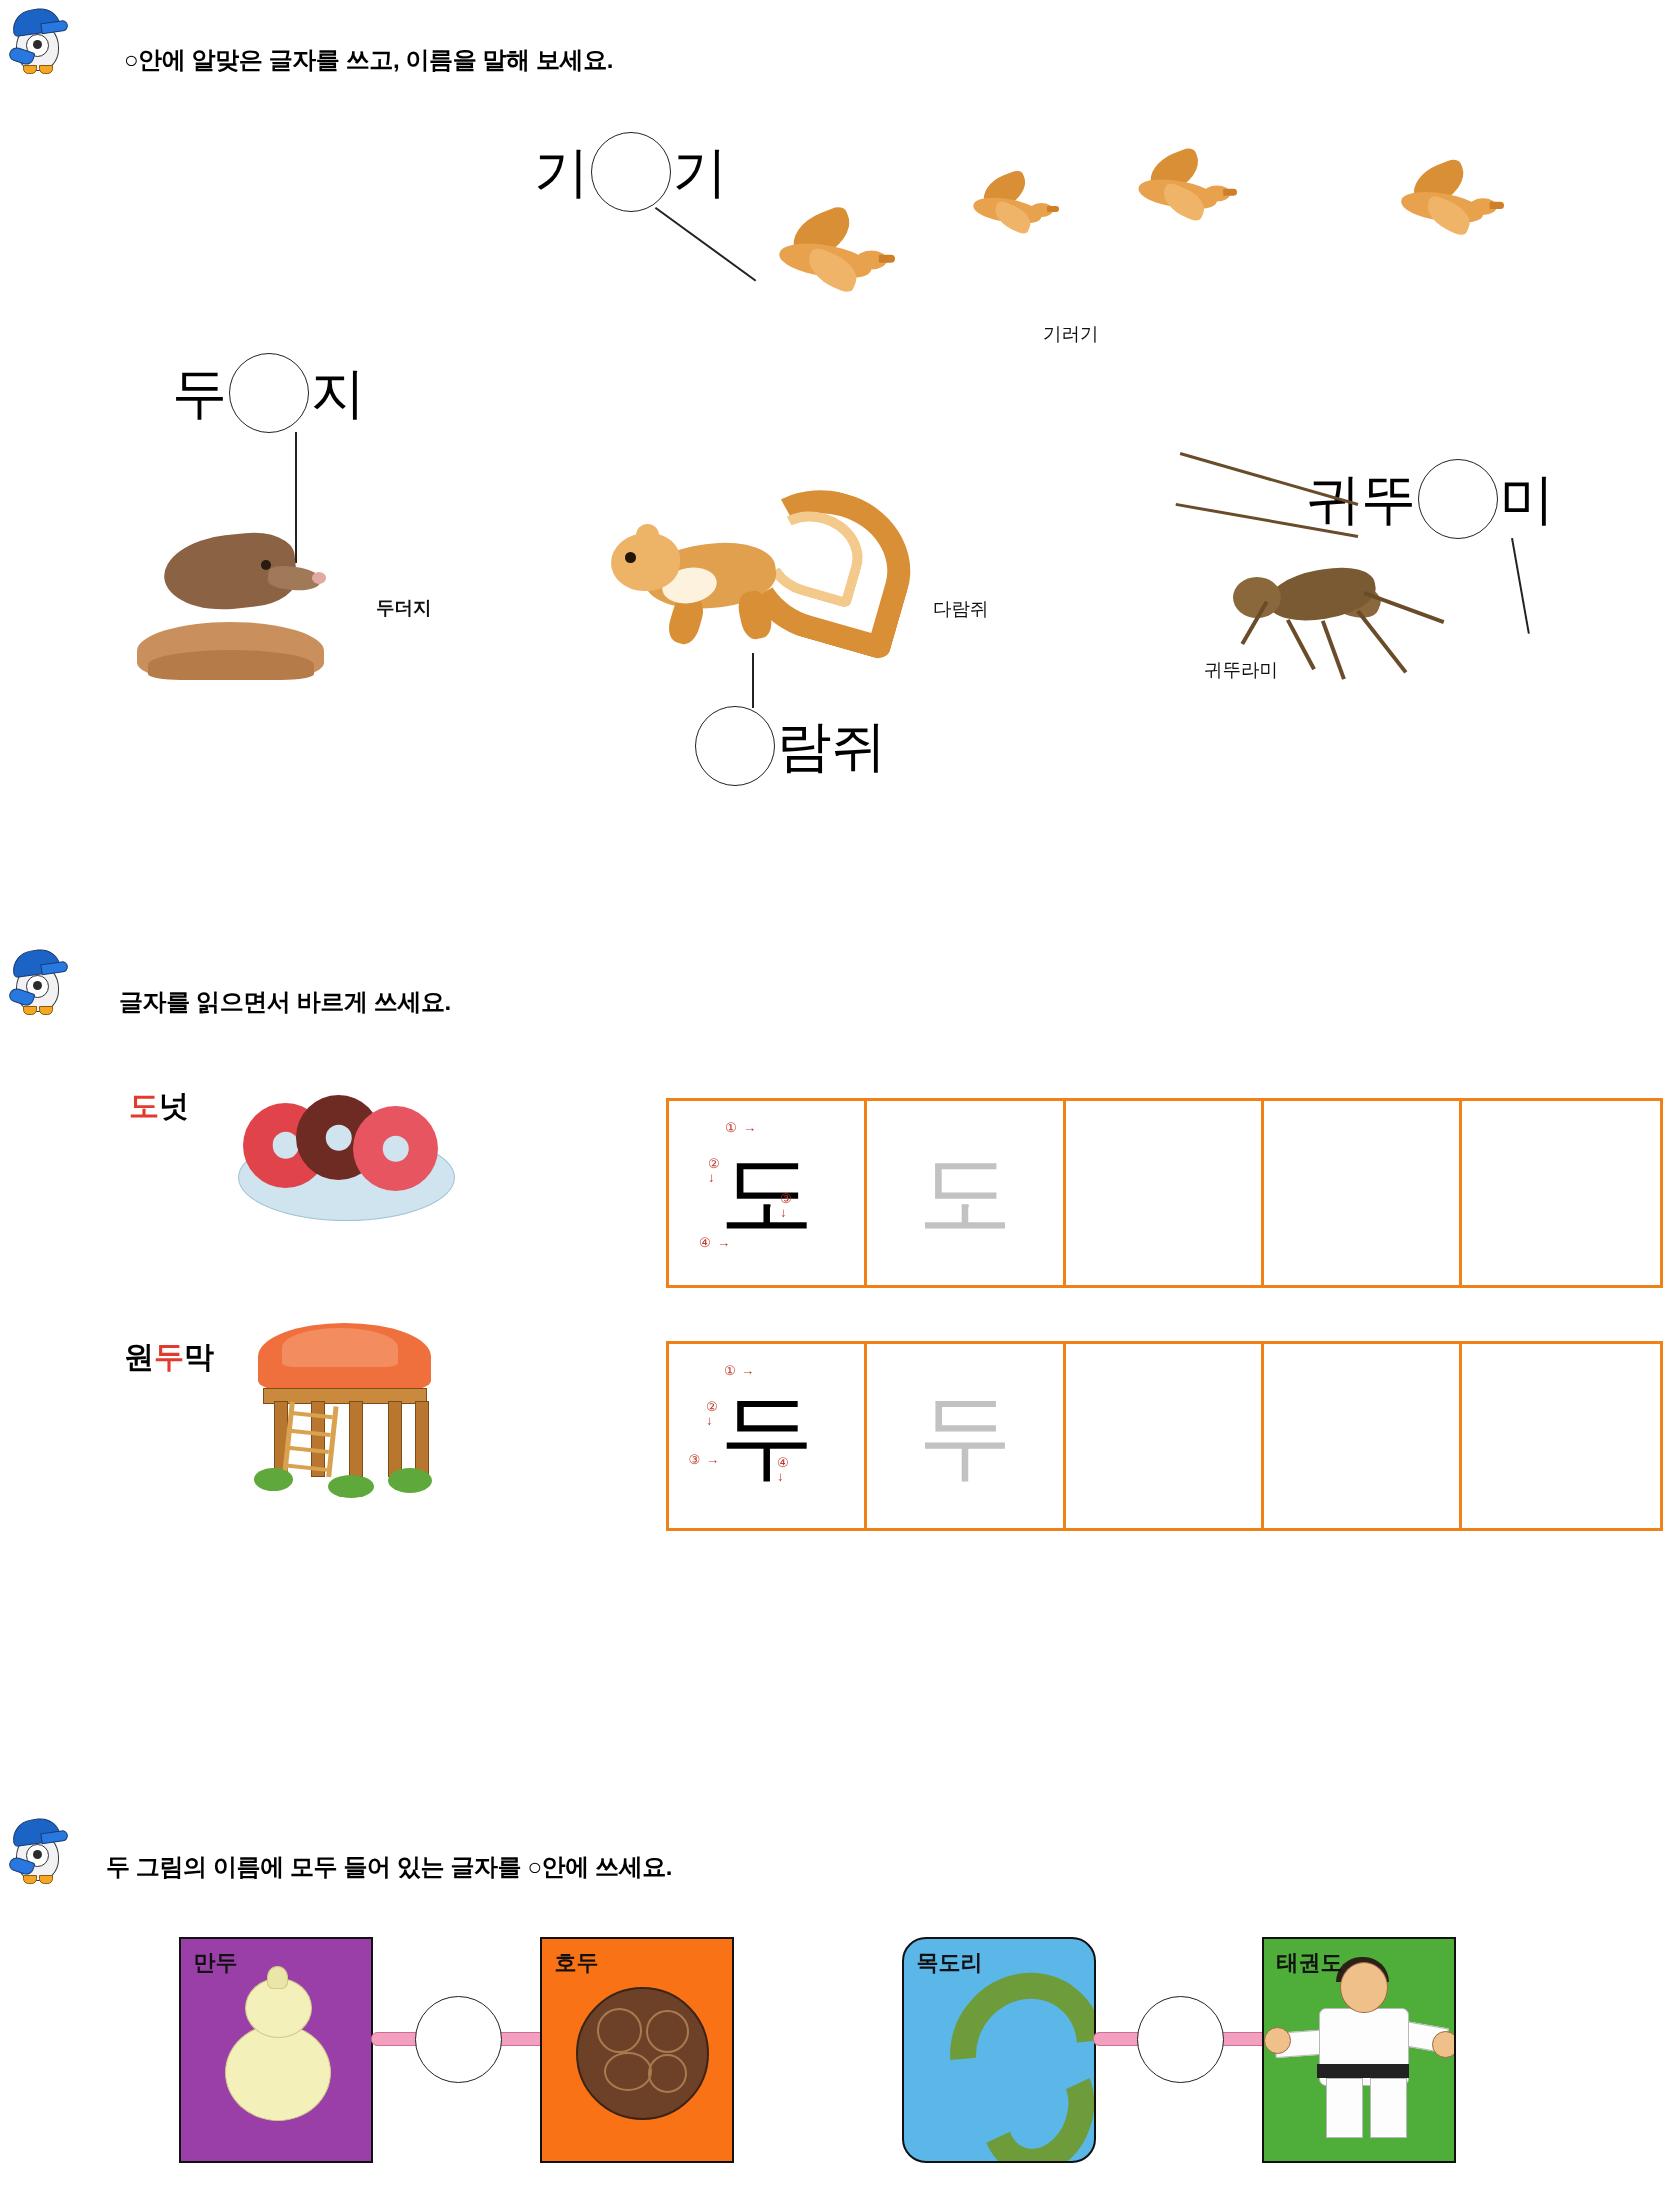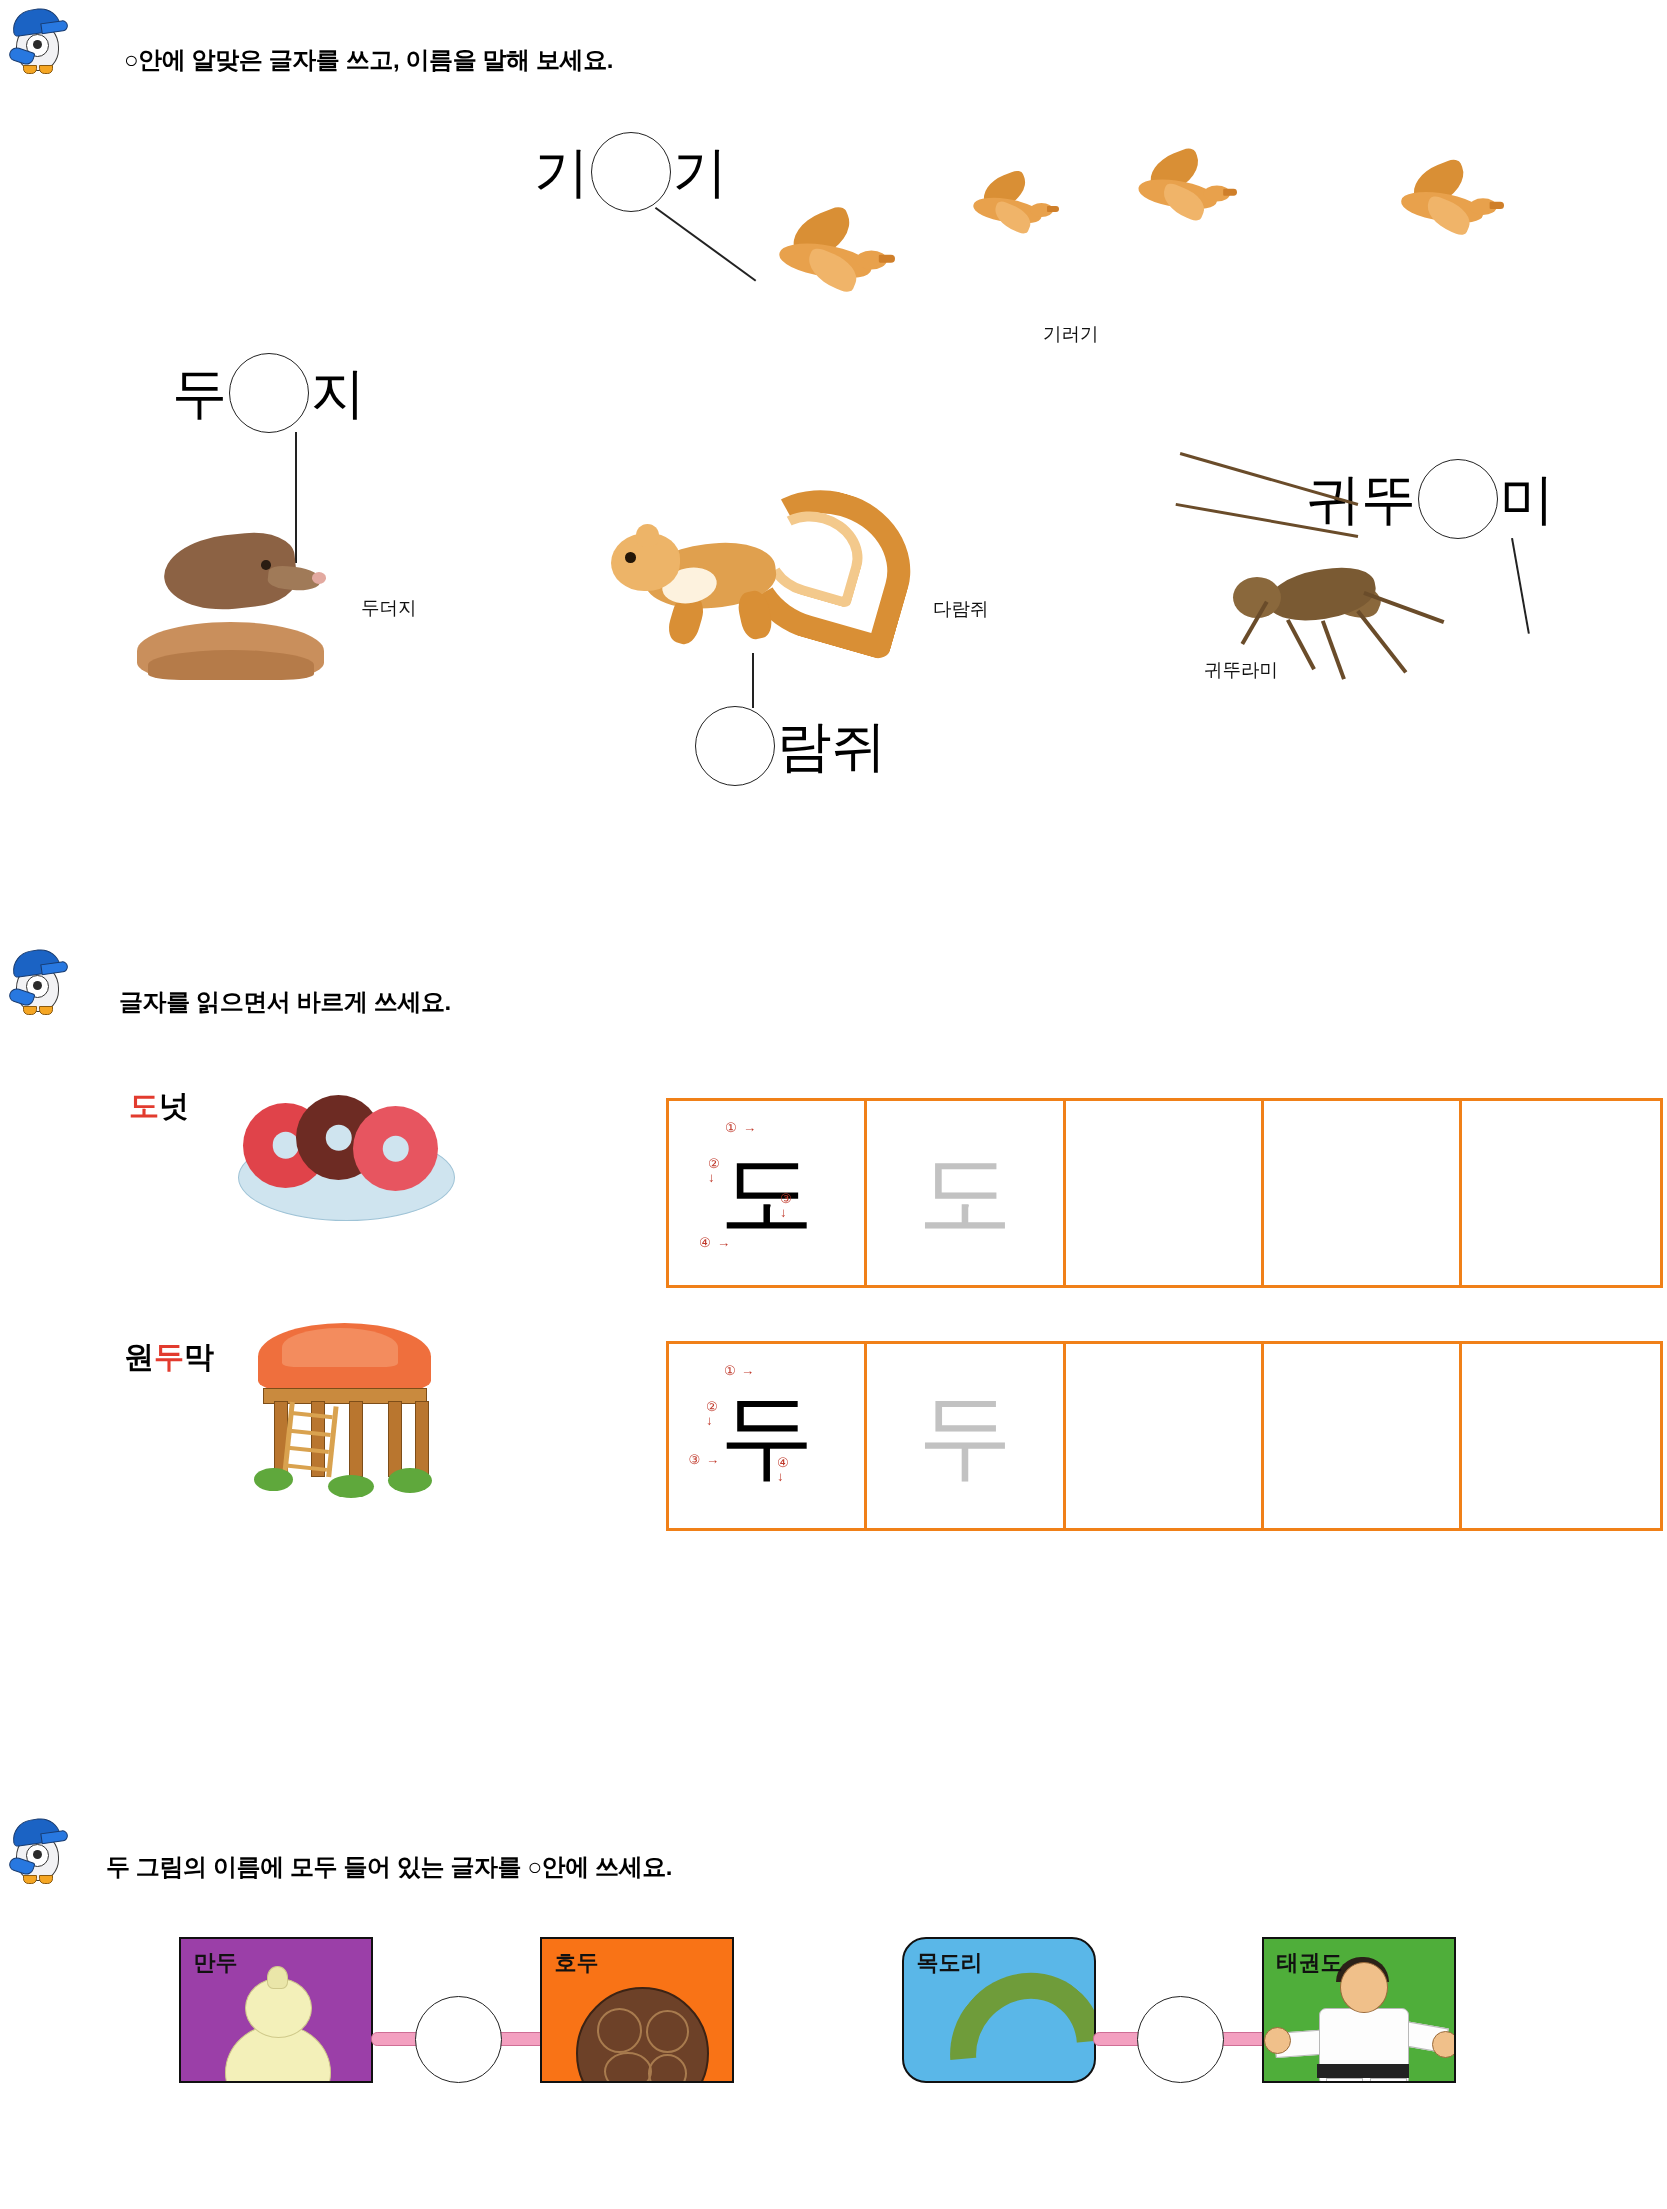--- a/index.html
+++ b/index.html
@@ -444,21 +444,21 @@
   .hut .bush {
     position: absolute;
     background: #5fa83c;
     border-radius: 50%;
   }
 
   
   .card {
     position: absolute;
     width: 194px;
-    height: 146px;
+    height: 226px;
     border: 2.6px solid #111;
     box-sizing: border-box;
     overflow: hidden;
   }
   .card .card-label {
     position: absolute;
     left: 12.4px; top: 8.8px;
     font-size: 22px;
     font-family: "Liberation Serif", serif;
     font-weight: bold;
@@ -652,21 +652,21 @@
 <div class="leader" style="left:297px; top:432px; width:131px; transform:rotate(90deg);"></div>
 
 <div class="pic mole" style="left:137px; top:521px; width:212px; height:159px;">
   <div class="mbody"></div>
     <div class="msnout"></div>
     <div class="meye"></div>
     <div class="mnose"></div>
   <div class="mound"></div>
     <div class="mound2"></div>
 </div>
-<div class="caption" style="left:361px; top:595px;">두더지</div>
+<div class="caption" style="left:376px; top:595px;font-weight:bold;">두더지</div>
 
 <div class="pic squirrel" style="left:609px; top:503px; width:406px; height:185px;">
   <div class="stail"></div>
     <div class="stail2"></div>
   <div class="sbody"></div>
   <div class="sleg" style="left:62px; top:92px; width:30px; height:49px; transform:rotate(16deg);"></div>
   <div class="sleg" style="left:131px; top:88px; width:30px; height:48px; transform:rotate(-12deg);"></div>
   <div class="sbelly"></div>
   <div class="shead"></div>
     <div class="sear"></div>

